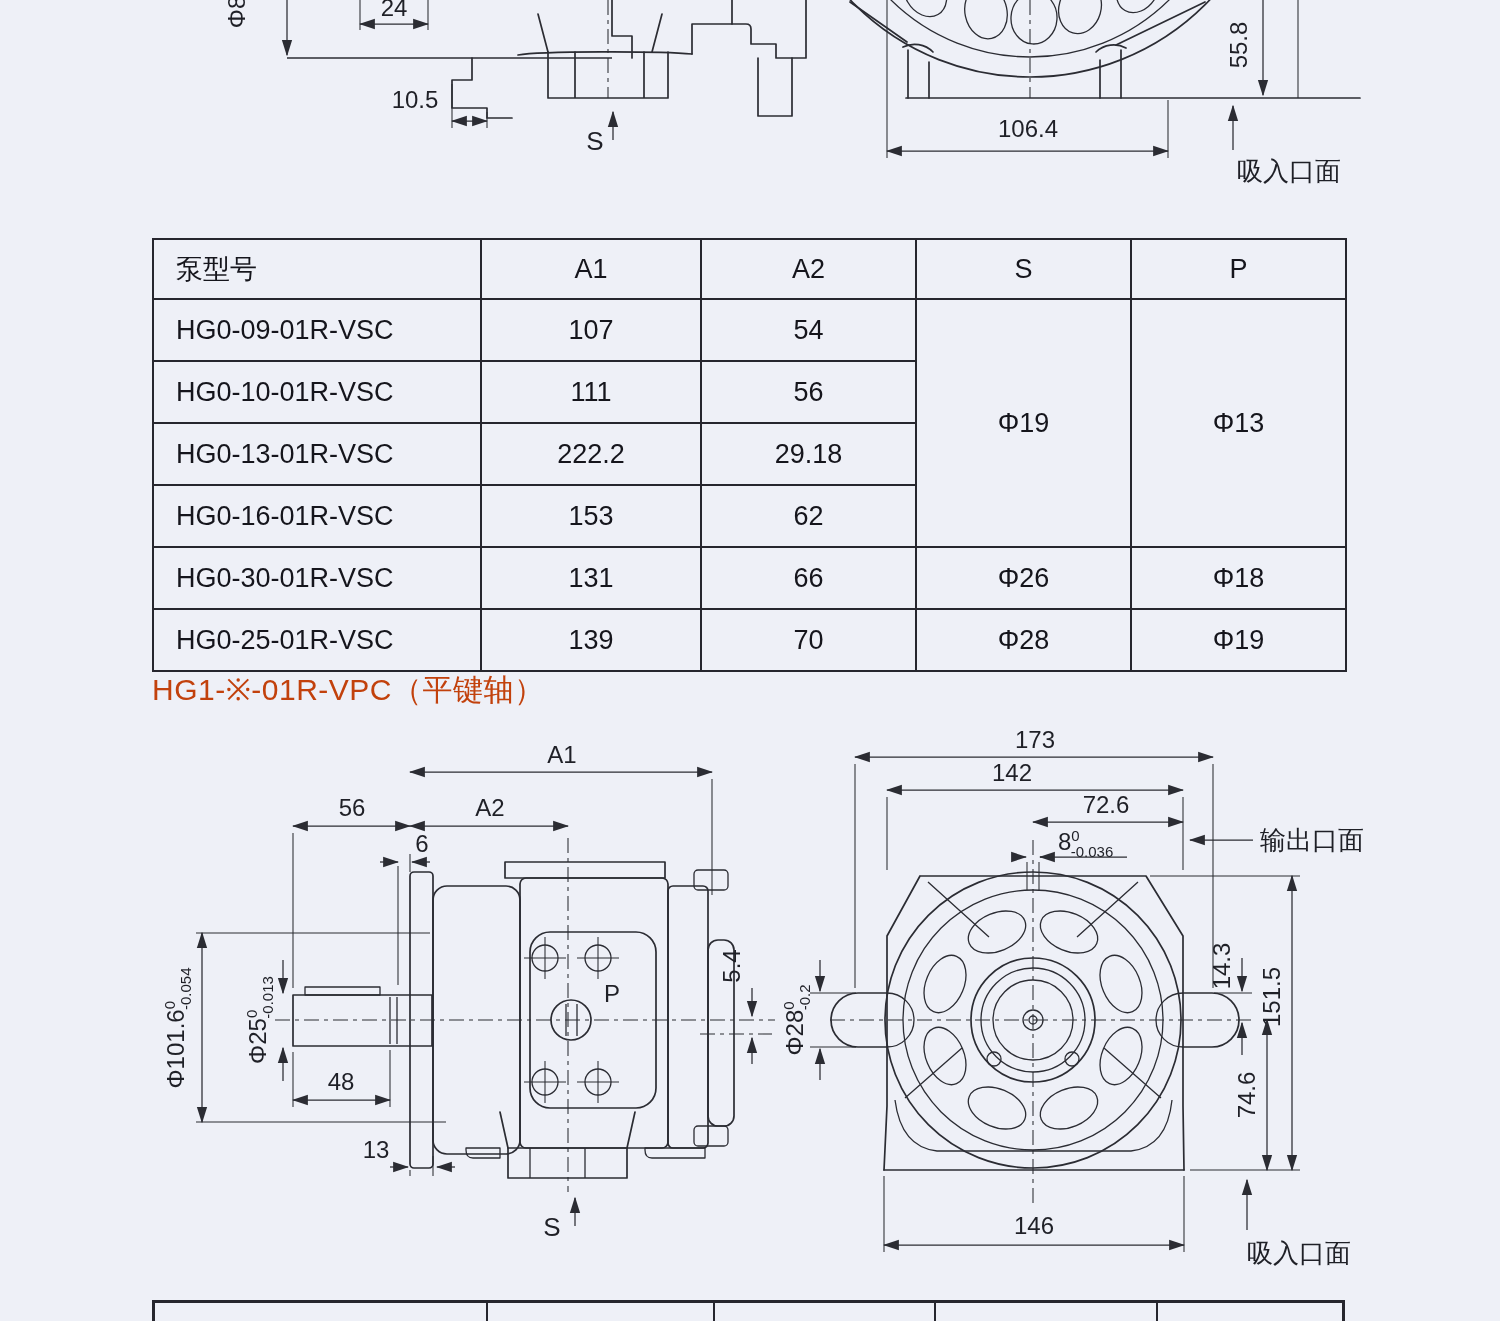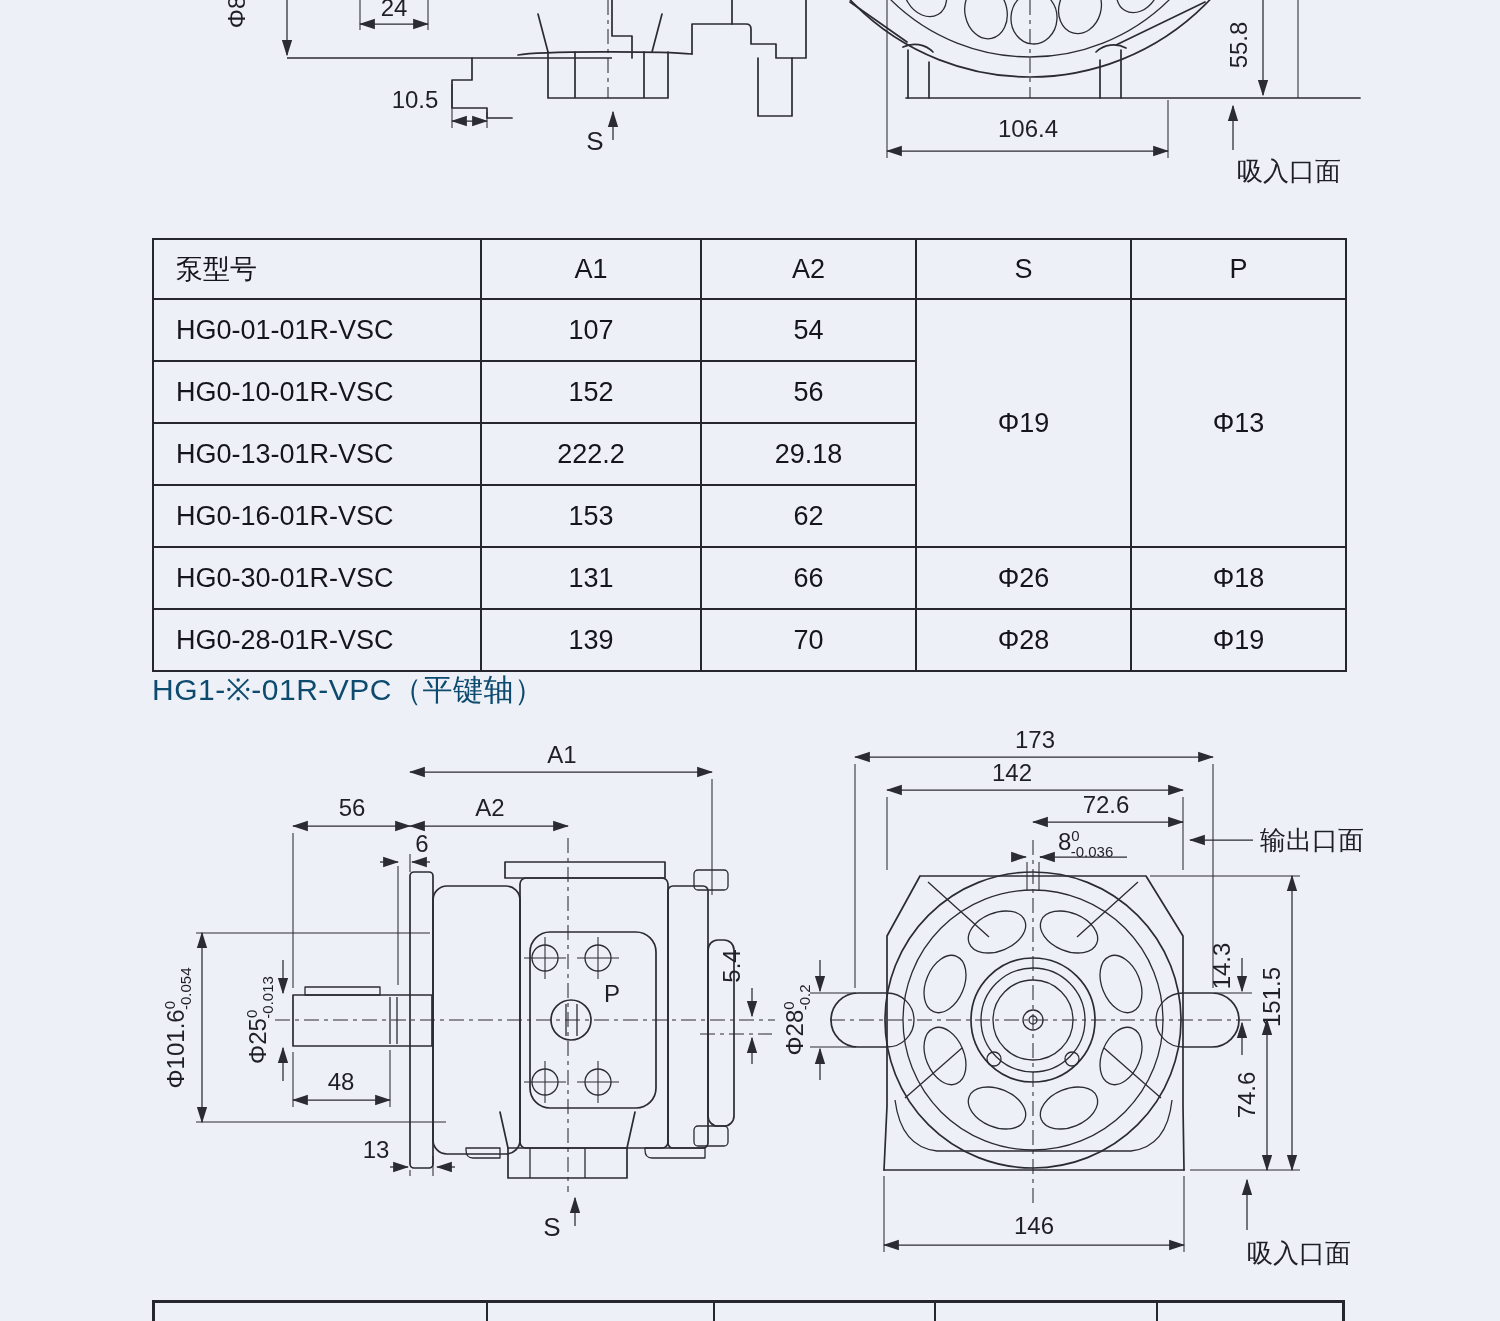--- a/index.html
+++ b/index.html
@@ -19,21 +19,21 @@
   tspan.sup{font-size:15px;}
   tspan.sub{font-size:15px;}
   
   table.t1{border-collapse:collapse;table-layout:fixed;width:1193px;
            font:27px "Liberation Sans",sans-serif;color:#15151c;}
   table.t1 td,table.t1 th{border:2.6px solid #26262e;height:52px;padding:4px;
            text-align:center;font-weight:normal;}
   table.t1 th:first-child,table.t1 td.model{text-align:left;padding-left:22px;}
   table.t1 tr.hdr th{height:50px;}
   
-  .heading{font:30px "Liberation Sans",sans-serif;color:#0c4a6e;letter-spacing:.5px;}
+  .heading{font:30px "Liberation Sans",sans-serif;color:#c2410c;letter-spacing:.5px;}
   
   .tfrag{display:flex;border:3px solid #26262e;border-bottom:none;height:21px;
          box-sizing:border-box;background:#eef0f7;}
   .tfrag .c{border-right:2.6px solid #26262e;height:100%;box-sizing:border-box;}
   .tfrag .c:last-child{border-right:none;}
 </style>
 </head>
 <body>
 
 <svg class="abs" style="left:225px;top:0;" width="1150" height="230" viewBox="225 0 1150 230">
@@ -109,50 +109,50 @@
       </colgroup>
     <tbody>
         <tr class="hdr">
       <th>泵型号</th>
       <th>A1</th>
       <th>A2</th>
       <th>S</th>
       <th>P</th>
     </tr>
     <tr>
-      <td class="model">HG0-01-01R-VSC</td>
+      <td class="model">HG0-09-01R-VSC</td>
       <td>107</td>
       <td>54</td>
       <td rowspan="4">Φ19</td>
       <td rowspan="4">Φ13</td>
     </tr>
     <tr>
       <td class="model">HG0-10-01R-VSC</td>
-      <td>152</td>
+      <td>111</td>
       <td>56</td>
     </tr>
     <tr>
       <td class="model">HG0-13-01R-VSC</td>
       <td>222.2</td>
       <td>29.18</td>
     </tr>
     <tr>
       <td class="model">HG0-16-01R-VSC</td>
       <td>153</td>
       <td>62</td>
     </tr>
     <tr>
       <td class="model">HG0-30-01R-VSC</td>
       <td>131</td>
       <td>66</td>
       <td>Φ26</td>
       <td>Φ18</td>
     </tr>
     <tr>
-      <td class="model">HG0-28-01R-VSC</td>
+      <td class="model">HG0-25-01R-VSC</td>
       <td>139</td>
       <td>70</td>
       <td>Φ28</td>
       <td>Φ19</td>
     </tr>
   </tbody>
     </table>
 </div>
 
 <div class="abs heading" style="left:152px;top:668px;">HG1-※-01R-VPC（平键轴）</div>

